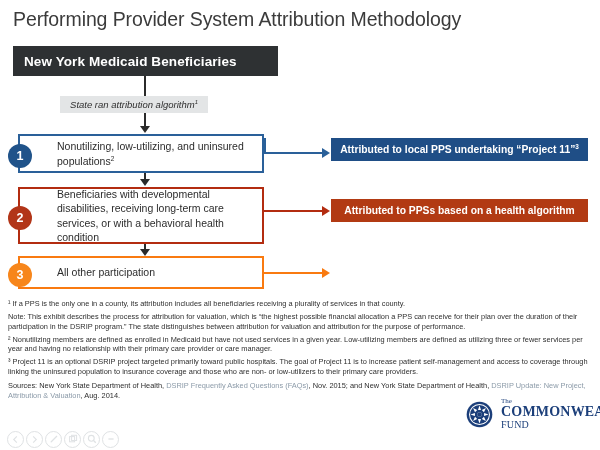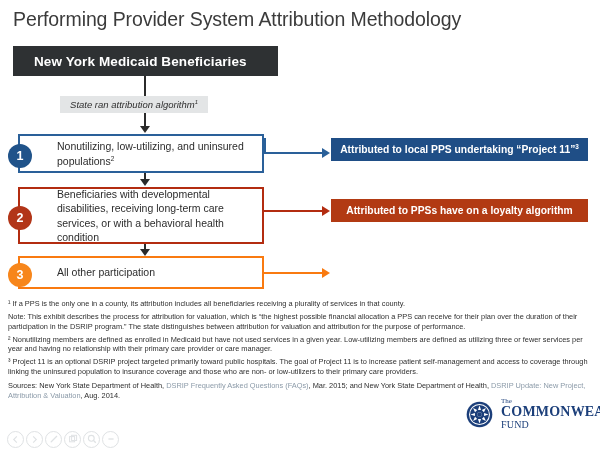--- a/index.html
+++ b/index.html
@@ -31,21 +31,21 @@
 
   
   .hdr-box {
     position: absolute;
     left: 13px; top: 46px;
     width: 265px; height: 30px;
     background: #2e3133;
     border: 1px solid #2e3133;
     display: flex;
     align-items: center;
-    padding-left: 20px;
+    padding-left: 10px;
   }
   .hdr-box .label {
     color: #ffffff;
     font-size: 13.5px;
     font-weight: bold;
     letter-spacing: 0.1px;
   }
 
   
   .vline {
@@ -246,21 +246,21 @@
     <div class="badge">2</div>
     <div class="body">
       <span class="ctext">Beneficiaries with developmental disabilities, receiving long-term care services, or with a behavioral health condition</span>
     </div>
   </div>
 
   <div class="hline" style="left:264px; top:210px; width:58px; background:#b32c10;"></div>
   <div class="harrow" style="left:322px; top:206px; border-left:8px solid #b32c10;"></div>
 
   <div class="res res2">
-    <span class="rtext">Attributed to PPSs have on a loyalty algorithm</span>
+    <span class="rtext">Attributed to PPSs based on a health algorithm</span>
   </div>
 
   <div class="vline" style="left:144px; top:244px; height:7px;"></div>
   <div class="arrowdown" style="left:140px; top:249px;"></div>
 
   <div class="cat cat3">
     <div class="badge">3</div>
     <div class="body">
       <span class="ctext">All other participation</span>
     </div>
@@ -268,21 +268,21 @@
 
   <div class="hline" style="left:264px; top:272px; width:58px; background:#f97a10;"></div>
   <div class="harrow" style="left:322px; top:268px; border-left:8px solid #f97a10;"></div>
 
 
   <div class="notes">
     <p>¹ If a PPS is the only one in a county, its attribution includes all beneficiaries receiving a plurality of services in that county.</p>
     <p>Note: This exhibit describes the process for attribution for valuation, which is “the highest possible financial allocation a PPS can receive for their plan over the duration of their participation in the DSRIP program.” The state distinguishes between attribution for valuation and attribution for the purpose of performance.</p>
     <p>² Nonutilizing members are defined as enrolled in Medicaid but have not used services in a given year. Low-utilizing members are defined as utilizing three or fewer services per year and having no relationship with their primary care provider or care manager.</p>
     <p>³ Project 11 is an optional DSRIP project targeted primarily toward public hospitals. The goal of Project 11 is to increase patient self-management and access to coverage through linking the uninsured population to insurance coverage and those who are non- or low-utilizers to their primary care providers.</p>
-    <p class="src"><span>Sources: New York State Department of Health, </span><span class="lt">DSRIP Frequently Asked Questions (FAQs)</span><span>, Mar. 2015; and New York State Department of Health, </span><span class="lt">DSRIP Update: New Project, Attribution &amp; Valuation</span><span>, Aug. 2014.</span></p>
+    <p class="src"><span>Sources: New York State Department of Health, </span><span class="lt">DSRIP Frequently Asked Questions (FAQs)</span><span>, Nov. 2015; and New York State Department of Health, </span><span class="lt">DSRIP Update: New Project, Attribution &amp; Valuation</span><span>, Aug. 2014.</span></p>
   </div>
 
   <div class="logo">
     <svg class="logo-mark" viewBox="0 0 40 40">
       <circle cx="20" cy="20" r="19" fill="#1c3f7a"></circle>
       <circle cx="20" cy="20" r="15.5" fill="#ffffff"></circle>
       <circle cx="20" cy="20" r="14" fill="#1c3f7a"></circle>
       <g fill="#ffffff">
         <circle cx="20" cy="20" r="3.4"></circle>
         <path d="M20 6.6 L22.3 13.2 L17.7 13.2 Z"></path>

